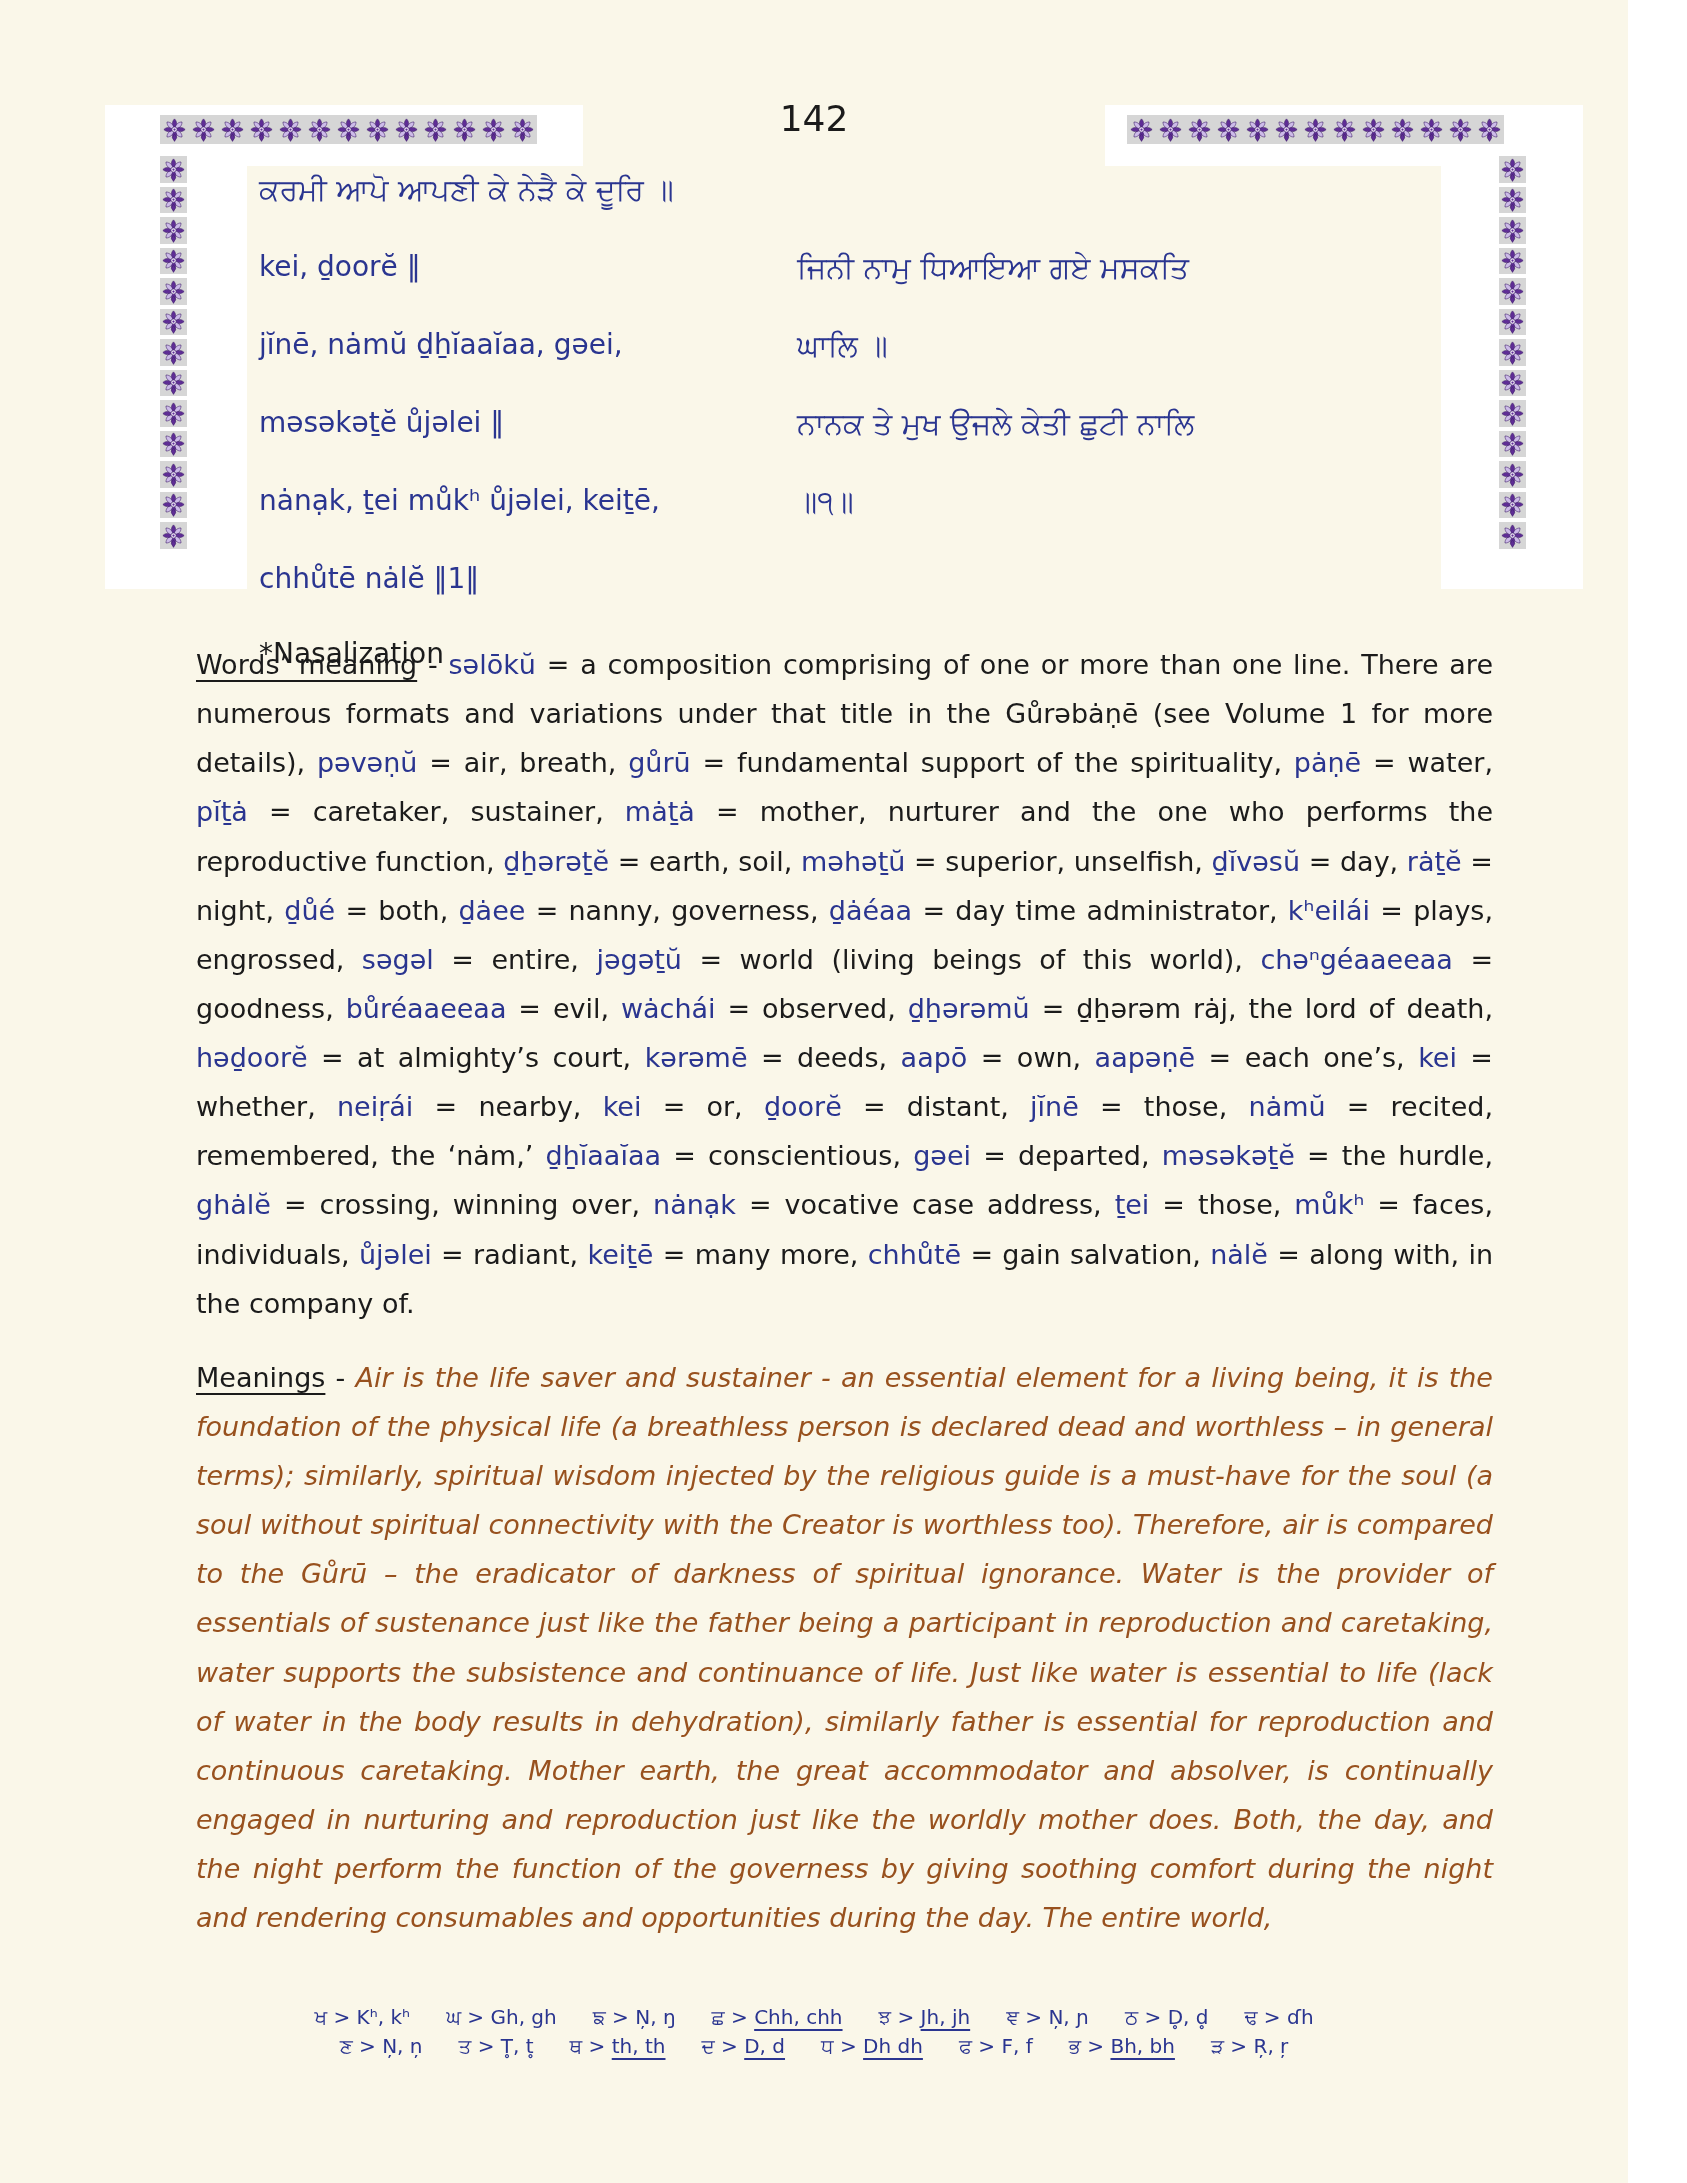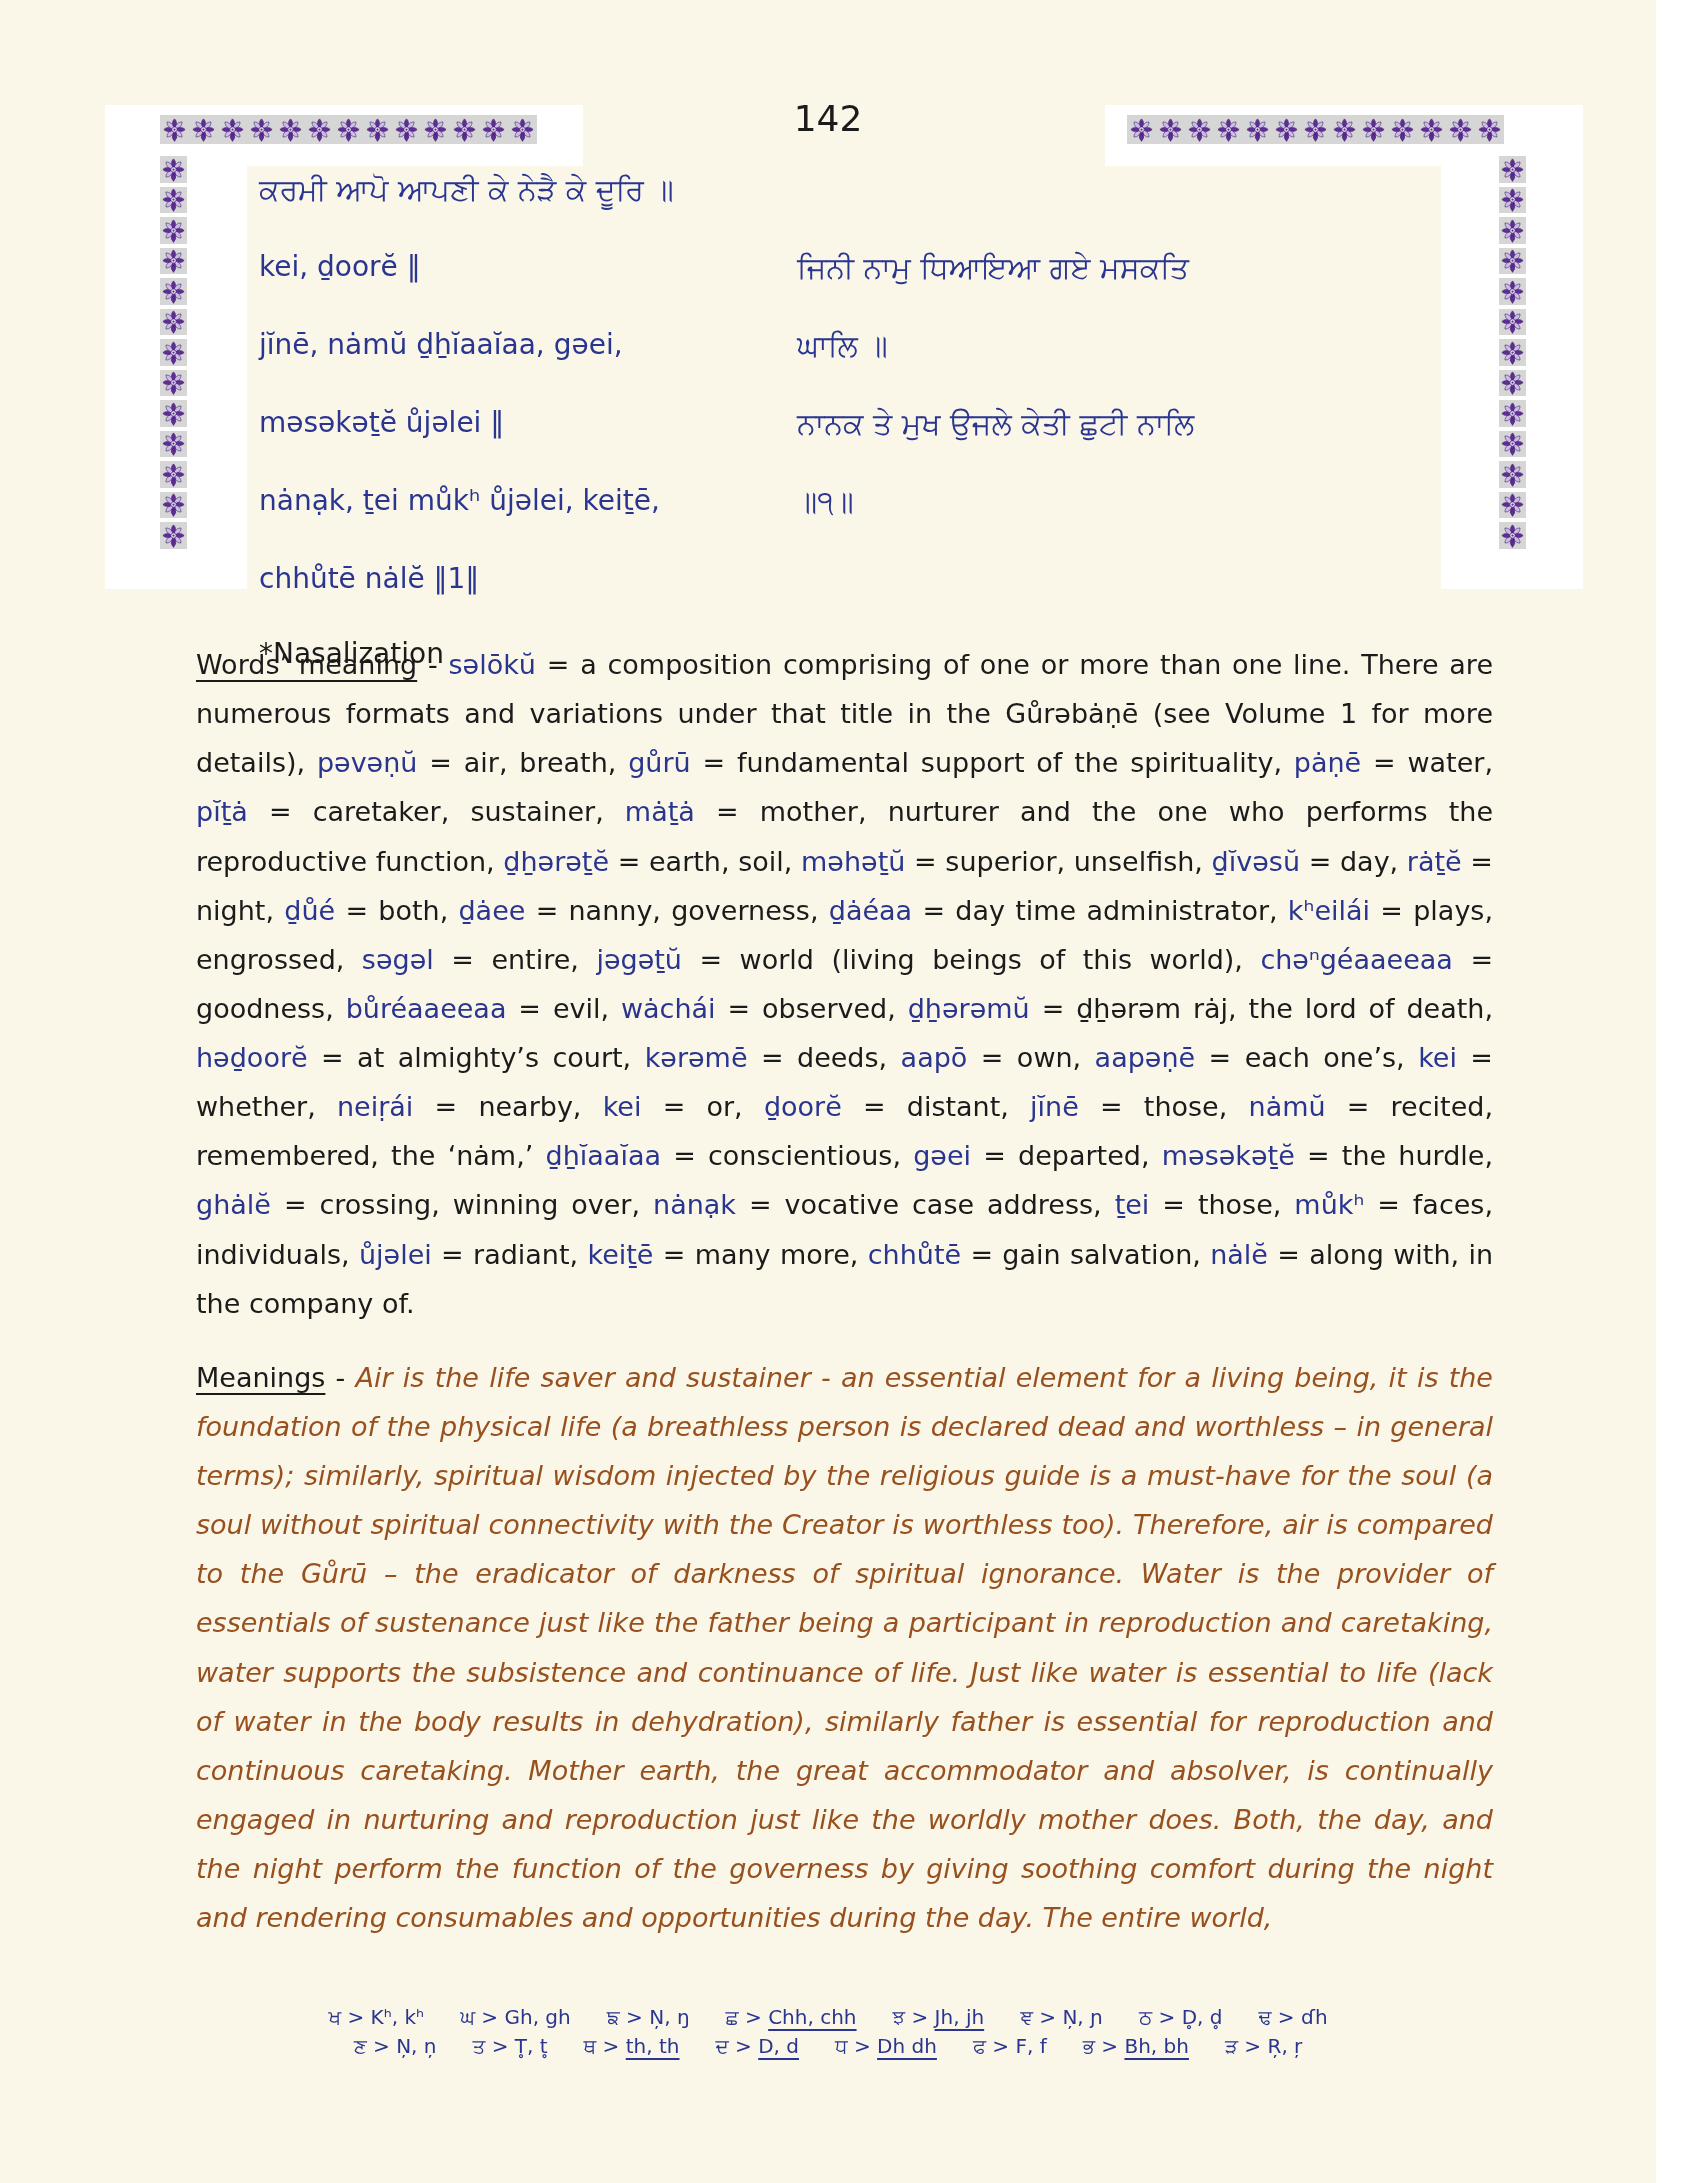--- a/index.html
+++ b/index.html
@@ -1,17 +1,17 @@
 <!DOCTYPE html>
 <html style="--navy: #2A3590; --black: #1B1B1B; --brown: #98511E; --cream: #FAF7E9; --white: #FFFFFF; --tile: #D6D6D6; --fdark: #5F2D96; --flight: #CDBBE9;font-size:10.6px"><head>
 <meta charset="utf-8">
 <style>
   html,body{margin:0;padding:0;}
   .page{position:relative;width:1628px;height:2183px;background:var(--cream,#FAF7E9);
-        font-family:"DejaVu Sans",sans-serif;overflow:hidden;padding-left:28px;}
+        font-family:"DejaVu Sans",sans-serif;overflow:hidden;}
   .page-num{position:absolute;top:98px;left:0;right:0;text-align:center;
             font-size:36px;color:var(--black,#1B1B1B);}
   
   .band{position:absolute;background:var(--white,#FFFFFF);}
   #band-tl{left:105px;top:105px;width:478px;height:61px;}
   #band-tr{left:1105px;top:105px;width:478px;height:61px;}
   #band-l{left:105px;top:105px;width:142px;height:484px;}
   #band-r{left:1441px;top:105px;width:142px;height:484px;}
   .h-strip{position:absolute;display:flex;gap:4px;background:var(--tile,#D6D6D6);padding:2px;}
   #strip-tl{left:160px;top:115px;}

